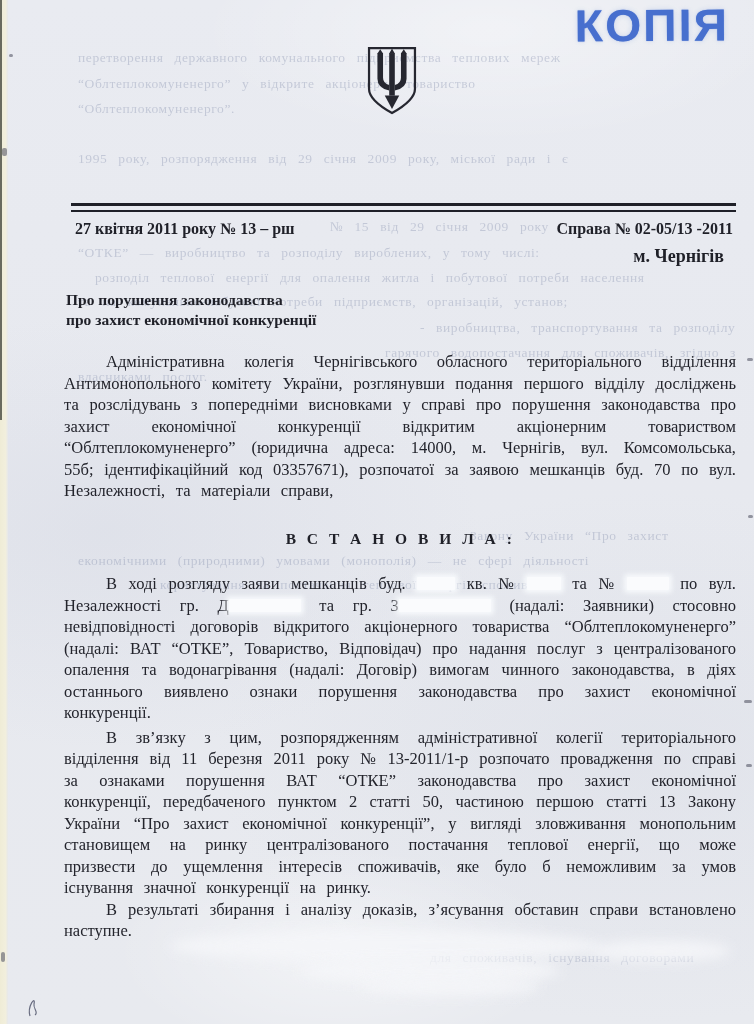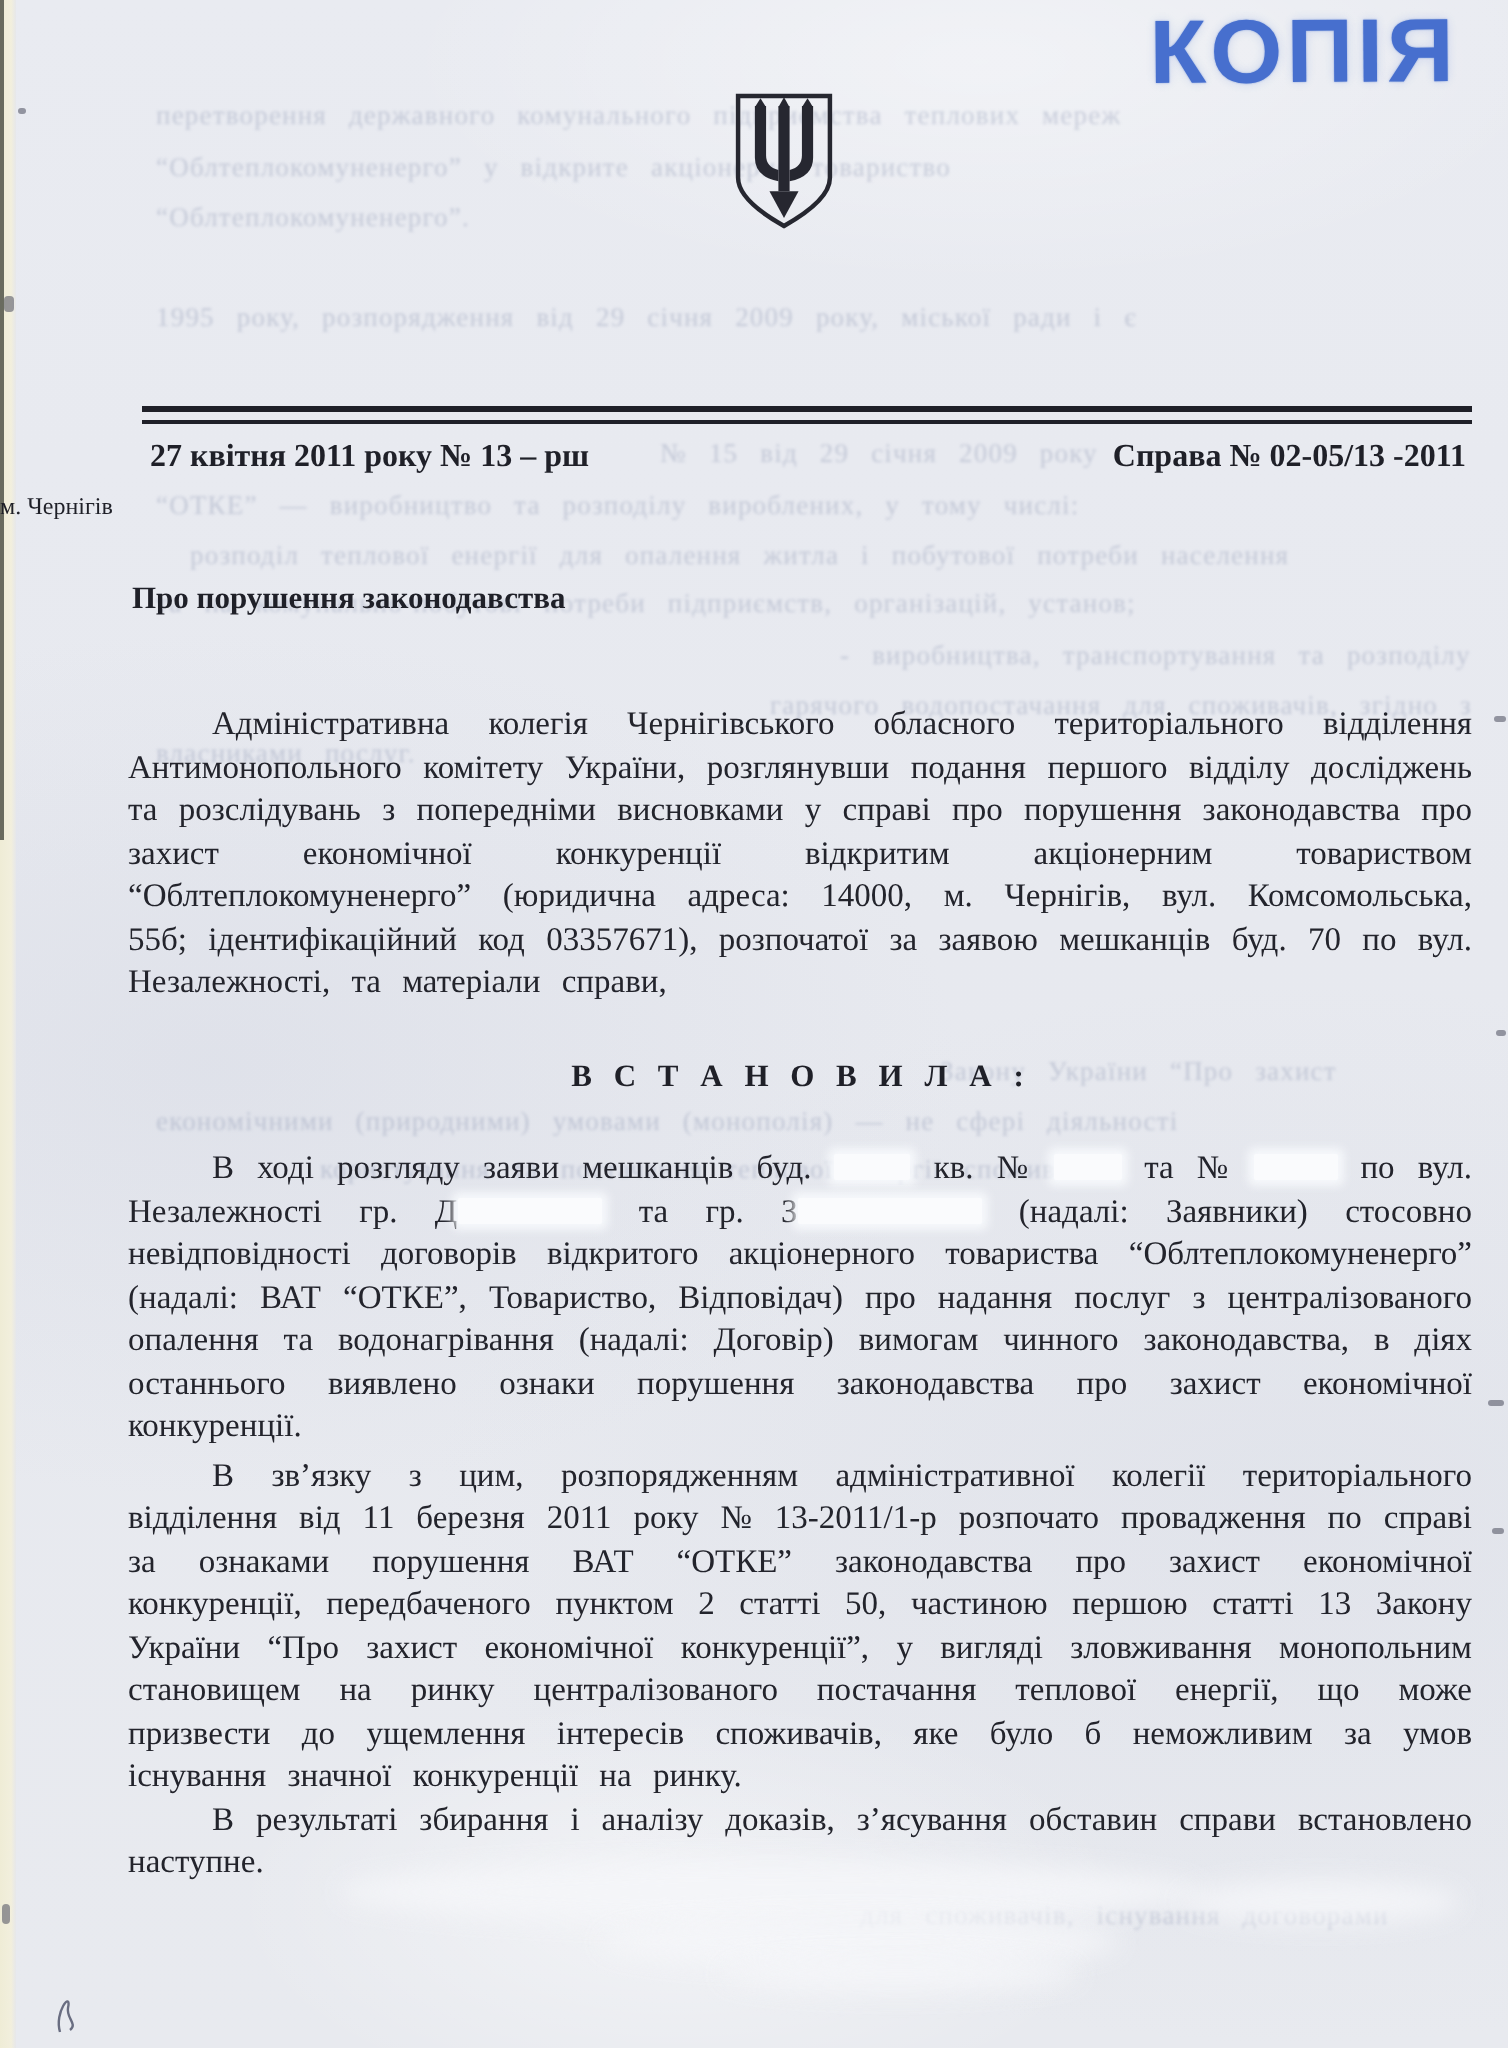--- a/index.html
+++ b/index.html
@@ -38,22 +38,22 @@
   .t1{font-size:20px;letter-spacing:1.5px;line-height:22px;}
   .t2{font-size:16.5px;letter-spacing:.6px;line-height:21px;margin-top:1px;}
 
   .rule{position:absolute;left:71px;right:18px;top:203px;height:4px;
     border-top:3px solid #1f2028;border-bottom:2px solid #1f2028;}
 
   .meta-row{position:absolute;top:220px;left:75px;right:21px;font-weight:bold;
     font-size:16px;color:#1f2028;}
   .meta-left{float:left;}
   .meta-right{float:right;}
-  .city{position:absolute;top:246px;left:0;right:30px;text-align:left;
-    font-weight:normal;font-size:12px;color:#1f2028;}
+  .city{position:absolute;top:246px;left:0;right:30px;text-align:right;
+    font-weight:bold;font-size:18px;color:#1f2028;}
   .subject{position:absolute;top:290px;left:66px;font-weight:bold;font-size:15.5px;
     line-height:20px;color:#1f2028;}
 
   .body-flow{position:absolute;left:64px;width:672px;top:351px;}
   .para{font-size:16.5px;line-height:21.5px;word-spacing:6.5px;text-indent:42px;
     text-align:justify;margin:0;color:#23242c;}
   .resolution{margin:26px 0 24px;text-align:center;font-weight:bold;font-size:15.5px;
     letter-spacing:2.5px;word-spacing:2px;text-indent:0;color:#1f2028;}
   .redact{display:inline-block;height:13px;vertical-align:-1px;background:#fafbfd;
     box-shadow:0 0 5px 3px rgba(249,251,254,.85);border-radius:1px;}
@@ -115,20 +115,21 @@
   <div class="rule"></div>
 
   <div class="meta-row">
     <span class="meta-left">27 квітня  2011 року  № 13  – рш</span>
     <span class="meta-right">Справа № 02-05/13 -2011</span>
   </div>
   <div class="city">м. Чернігів</div>
 
   <div class="subject">
     <div>Про  порушення  законодавства</div>
+    <div>про захист  економічної конкуренції</div>
   </div>
 
   <div class="body-flow">
     <p class="para">Адміністративна колегія Чернігівського обласного територіального відділення Антимонопольного комітету України, розглянувши подання першого відділу досліджень та розслідувань з попередніми висновками у справі про порушення законодавства про захист економічної конкуренції відкритим акціонерним товариством “Облтеплокомуненерго” (юридична адреса: 14000, м. Чернігів, вул. Комсомольська, 55б;  ідентифікаційний код 03357671), розпочатої за заявою мешканців буд. 70 по вул. Незалежності, та матеріали справи,</p>
     <p class="para resolution">В С Т А Н О В И Л А :</p>
     <p class="para"><span>В ході розгляду заяви мешканців буд. </span><span class="redact r1"></span><span> кв. № </span><span class="redact r2"></span><span> та № </span><span class="redact r3"></span><span> по вул. Незалежності гр. Д</span><span class="redact r4"></span><span> та  гр. З</span><span class="redact r5"></span><span> (надалі: Заявники) стосовно невідповідності договорів відкритого акціонерного товариства “Облтеплокомуненерго” (надалі: ВАТ “ОТКЕ”, Товариство, Відповідач) про надання послуг з централізованого опалення та водонагрівання (надалі: Договір) вимогам чинного законодавства, в діях останнього виявлено ознаки порушення законодавства про захист економічної конкуренції.</span></p>
     <p class="para" style="margin-top:3px;">В зв’язку з цим, розпорядженням адміністративної колегії територіального відділення від 11 березня 2011 року  № 13-2011/1-р  розпочато провадження по справі за ознаками порушення ВАТ “ОТКЕ” законодавства про захист економічної конкуренції, передбаченого пунктом 2 статті 50, частиною першою статті 13 Закону України “Про захист економічної конкуренції”, у вигляді зловживання монопольним становищем на ринку централізованого постачання теплової енергії, що може призвести до  ущемлення інтересів споживачів, яке було б неможливим за умов існування значної конкуренції на ринку.</p>
     <p class="para">В результаті збирання і аналізу доказів, з’ясування обставин справи встановлено наступне.</p>
   </div>
 

